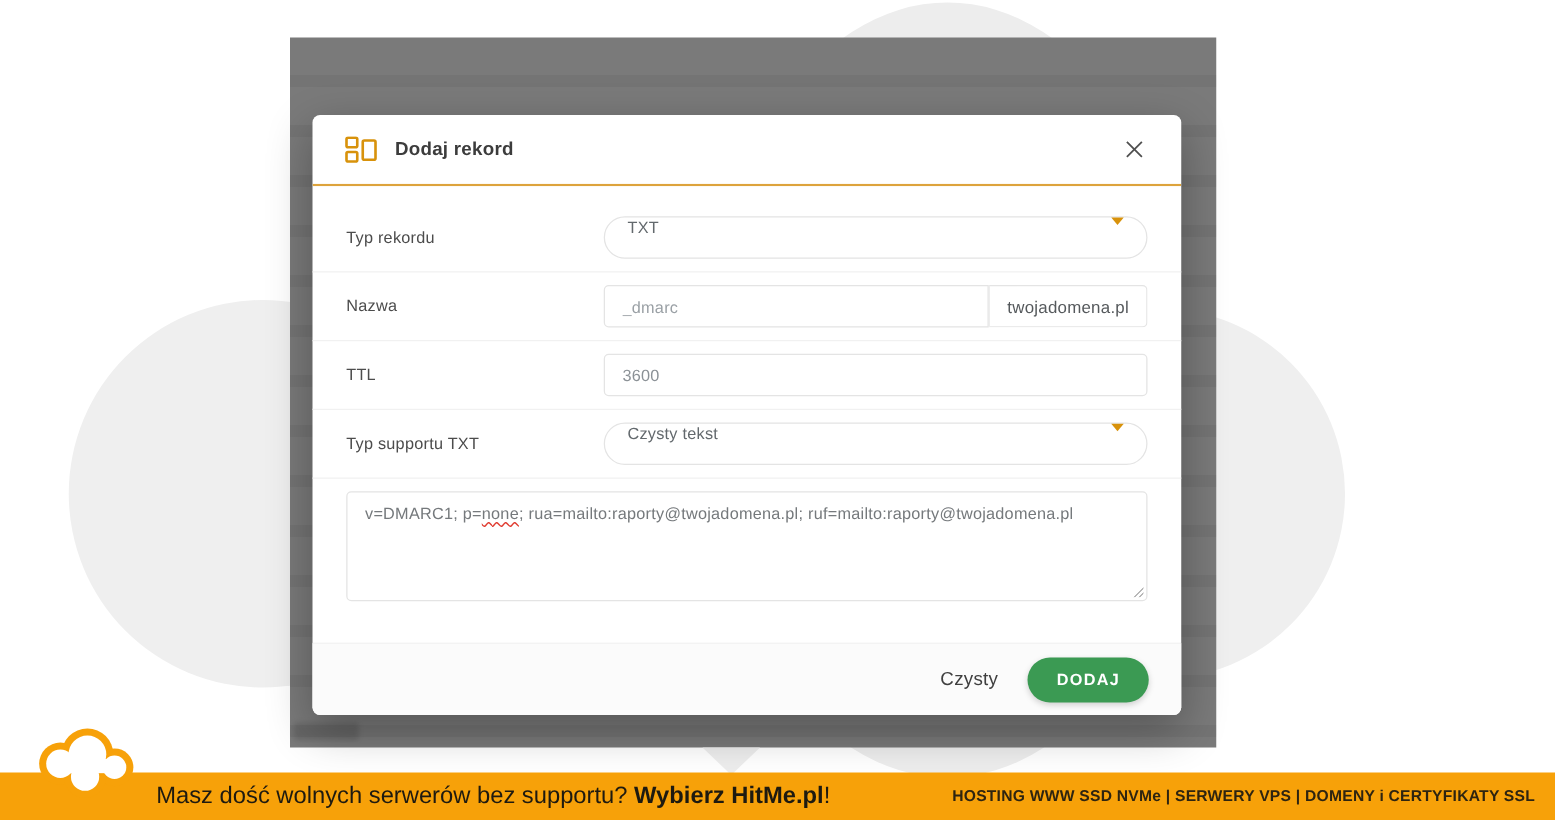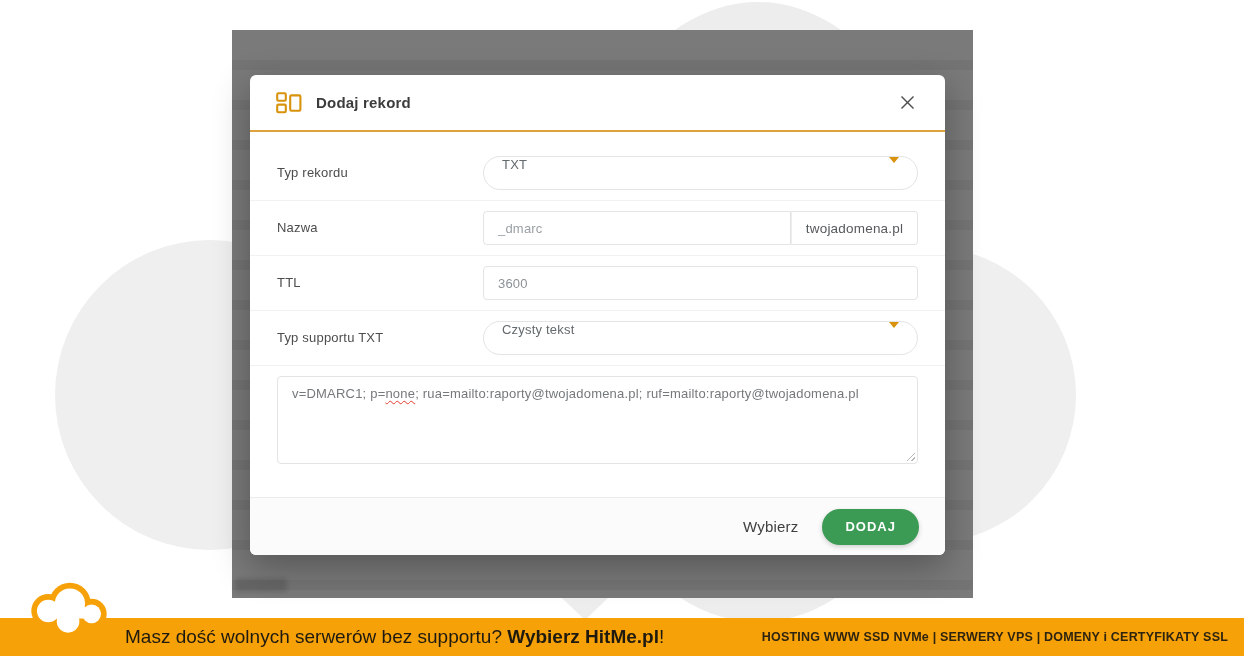--- a/index.html
+++ b/index.html
@@ -27,21 +27,21 @@
     background:rgba(0,0,0,0.12); filter:blur(2px); border-radius:3px;
   }
   .bubble-tail {
     position:absolute; left:562px; top:598px; width:0; height:0;
     border-left:23px solid transparent; border-right:23px solid transparent;
     border-top:22px solid #ededed;
   }
 
   
   .modal {
-    position:absolute; left:250px; top:75px; width:695px; height:480px;
+    position:absolute; left:250px; top:92px; width:695px; height:480px;
     background:#fff; border-radius:6px;
     box-shadow:0 12px 36px rgba(0,0,0,0.30);
     display:flex; flex-direction:column;
   }
   .modal-header {
     height:57px; flex:0 0 57px; padding:0 26px;
     display:flex; align-items:center;
     border-bottom:2px solid #dda33c; border-radius:6px 6px 0 0;
   }
   .record-icon { width:26px; height:22px; margin-right:14px; flex:0 0 auto; }
@@ -202,21 +202,21 @@
         <div class="textarea-box">
           <span>v=DMARC1; p=</span><span class="misspelled">none</span><span>; rua=mailto:raporty@twojadomena.pl; ruf=mailto:raporty@twojadomena.pl</span>
           <span class="resize-handle"></span>
         </div>
       </div>
     </div>
 
   </div>
 
   <div class="modal-footer">
-    <span class="btn-close-text">Wybierz</span>
+    <span class="btn-close-text">Czysty</span>
     <button class="btn-submit">DODAJ</button>
   </div>
 
 </div>
 
 <div class="ad-banner">
   <svg class="ad-cloud" viewBox="0 0 104 60">
     <g fill="#f7a109">
       <circle cx="30" cy="30" r="18"></circle>
       <circle cx="53" cy="22" r="22"></circle>

